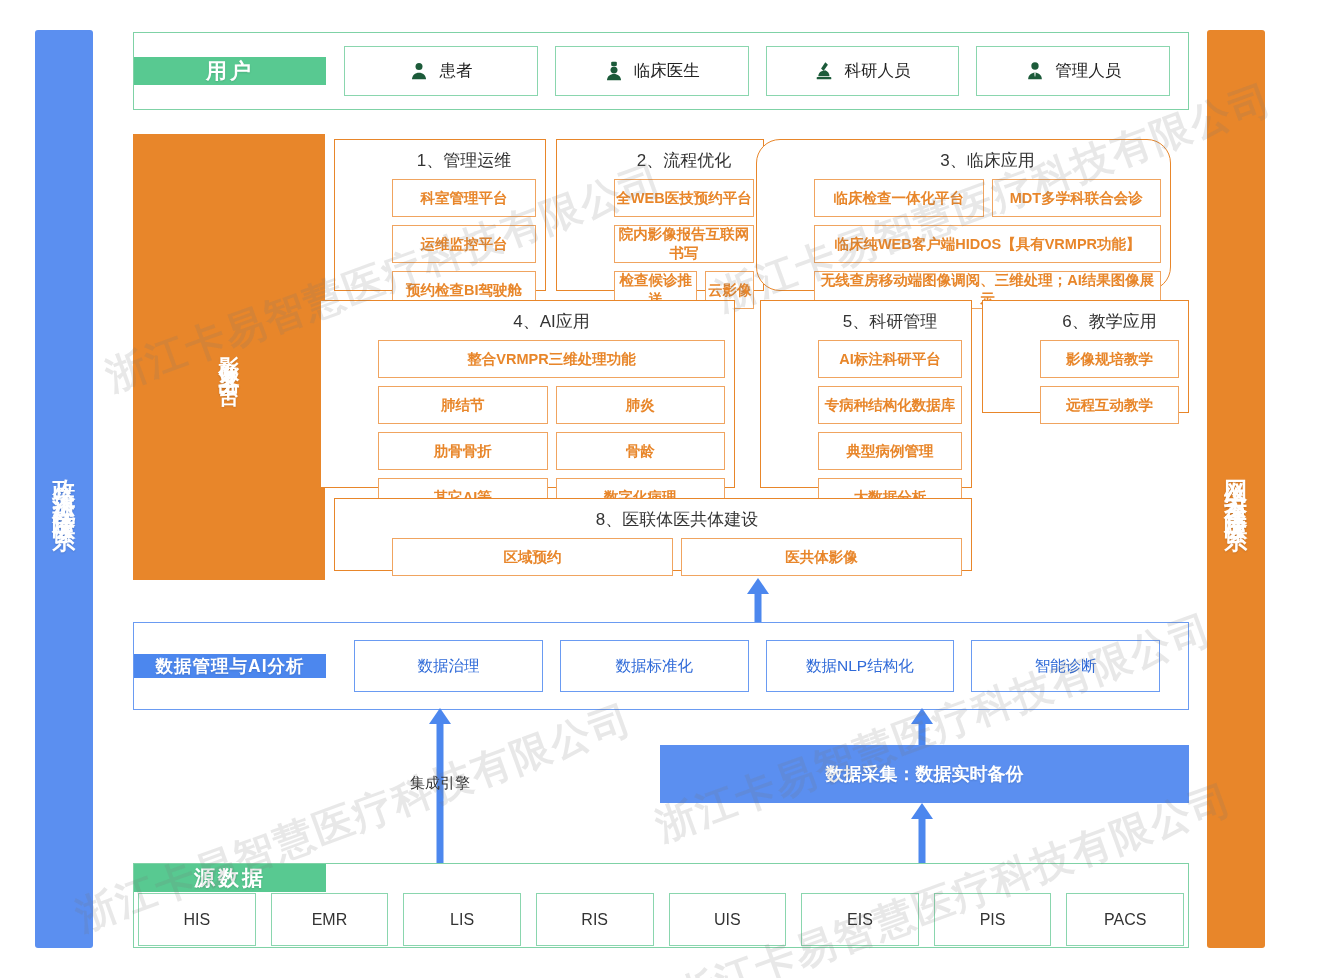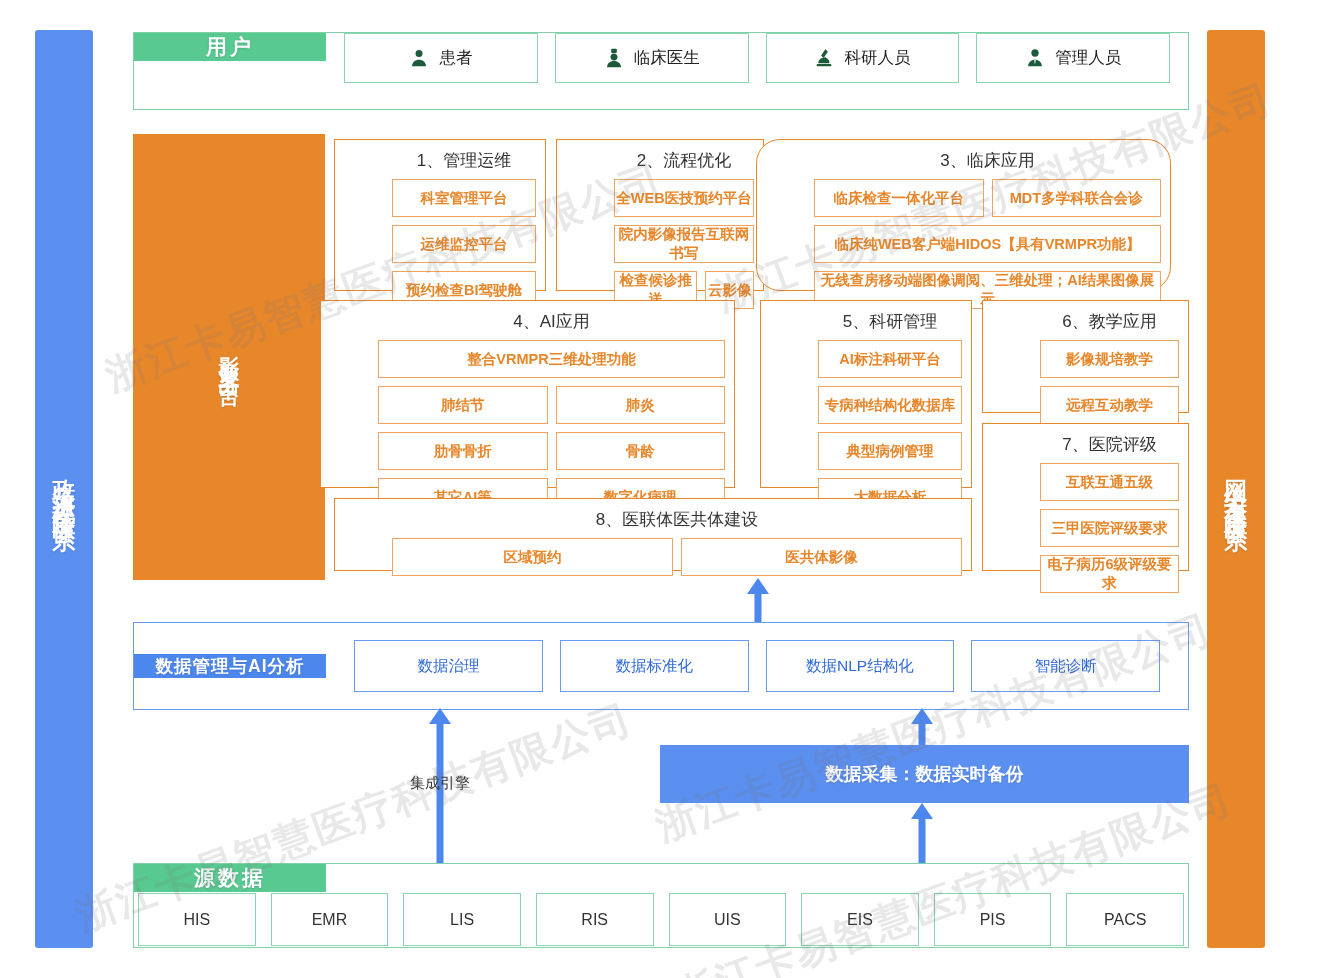--- a/index.html
+++ b/index.html
@@ -46,21 +46,21 @@
     color: #fff; font-weight: 700;
     display: flex; align-items: center; justify-content: center;
     text-shadow: 0 1px 2px rgba(0,0,0,0.13);
   }
 
   
   #user-row {
     position: absolute; left: 133px; top: 32px;
     width: 1056px; height: 78px;
     border: 1.5px solid #7FD2A6; background: #fff;
-    display: flex; align-items: flex-start;
+    display: flex; align-items: center;
   }
   #user-label { width: 192px; background: #58C991; font-size: 21px; letter-spacing: 3px; }
   #user-items { flex: 1; display: flex; align-items: center; gap: 17px; padding: 0 18px; }
   .user-card {
     flex: 1; height: 50px;
     border: 1.4px solid #8AD6AE; background: #fff;
     display: flex; align-items: center; justify-content: center; gap: 10px;
     font-size: 16.5px; color: #222;
   }
   .uicon { width: 20px; height: 20px; display: block; fill: #1c5b3a; }
@@ -299,32 +299,20 @@
   <div class="obox" id="box6">
     <div class="otitle">6、教学应用</div>
     <div class="orow">
         <div class="ocell">影像规培教学</div>
       </div>
     <div class="orow">
         <div class="ocell">远程互动教学</div>
       </div>
   </div>
 
-  <div class="obox" id="box7">
-    <div class="otitle">7、医院评级</div>
-    <div class="orow">
-        <div class="ocell">互联互通五级</div>
-      </div>
-    <div class="orow">
-        <div class="ocell">三甲医院评级要求</div>
-      </div>
-    <div class="orow">
-        <div class="ocell">电子病历6级评级要求</div>
-      </div>
-  </div>
 
   <div class="obox" id="box8">
     <div class="otitle">8、医联体医共体建设</div>
     <div class="orow">
       <div class="ocell">区域预约</div>
       <div class="ocell">医共体影像</div>
     </div>
   </div>
 
   <div class="arrow" style="left:745px; top:578px; width:26px; height:44px;">

